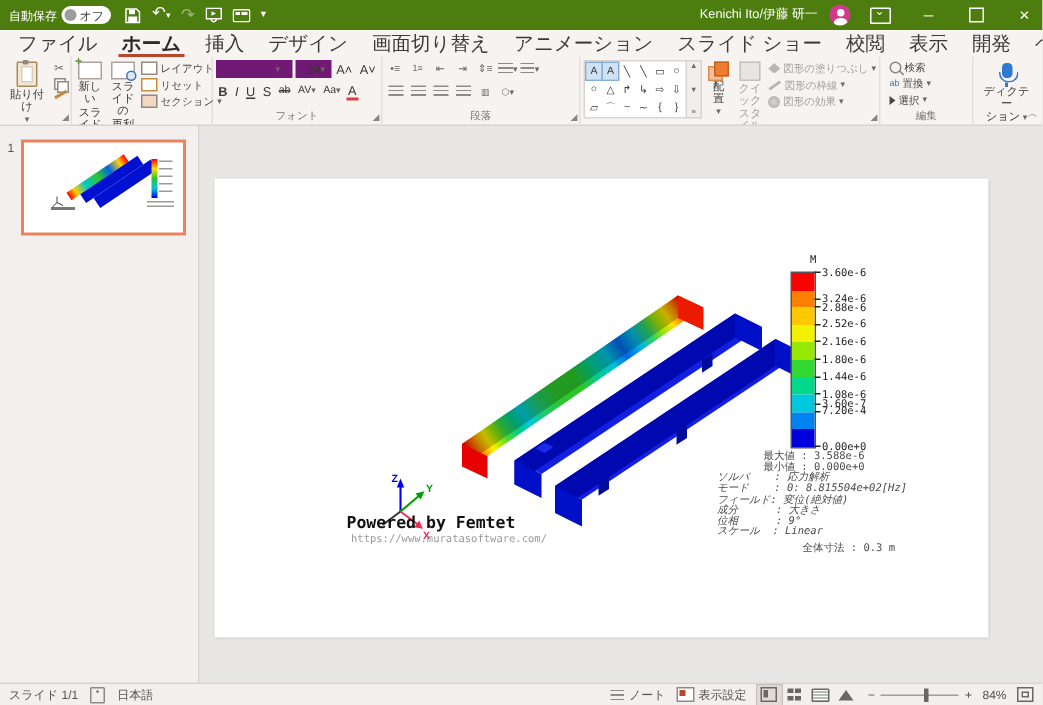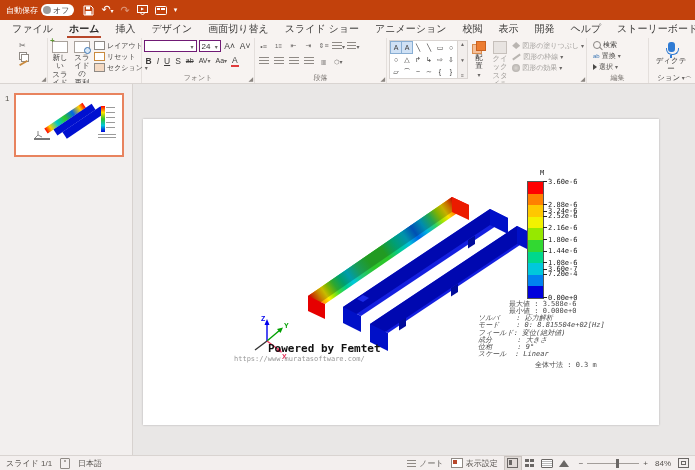--- a/index.html
+++ b/index.html
@@ -3,21 +3,21 @@
 <meta charset="utf-8">
 <style>
   html,body{margin:0;padding:0;}
   body{
     width:695px;height:470px;position:relative;overflow:hidden;
     font-family:"Liberation Sans","DejaVu Sans",sans-serif;
     font-size:9px;color:#333;background:#e9e7e6;
     -webkit-font-smoothing:antialiased;
   }
   
-  .titlebar{position:absolute;left:0;top:0;width:695px;height:20px;background:#c2410c;
+  .titlebar{position:absolute;left:0;top:0;width:695px;height:20px;background:#4d7c0f;
     display:flex;align-items:center;color:#fff;padding:0 0 0 6px;box-sizing:border-box;gap:5px;}
   .autosave{display:flex;align-items:center;gap:3px;font-size:8px;}
   .pill{display:flex;align-items:center;gap:2px;background:#fff;color:#444;border-radius:8px;
     height:12px;padding:0 5px 0 2px;font-size:8px;}
   .pill .dot{width:8px;height:8px;border-radius:50%;background:#9c9c9c;}
   .qat{display:flex;align-items:center;gap:7px;margin-left:4px;}
   .qat .qi{font-size:11px;line-height:12px;color:#fff;cursor:default;}
   .qi.dim{opacity:.45;}
   .qi svg{display:block;}
   .tb-title{position:absolute;left:50%;top:0;transform:translateX(-50%);height:20px;line-height:20px;
@@ -27,21 +27,21 @@
   .avatar{width:14px;height:14px;border-radius:50%;background:#d23a8c;position:relative;overflow:hidden;}
   .avatar::before{content:"";position:absolute;left:4.5px;top:2.5px;width:5px;height:5px;border-radius:50%;background:#fff;}
   .avatar::after{content:"";position:absolute;left:2.5px;top:8.5px;width:9px;height:6px;border-radius:50% 50% 0 0;background:#fff;}
   .winbtn{width:24px;height:20px;display:flex;align-items:center;justify-content:center;font-size:9px;color:#fff;}
   .ribbonopt{width:12px;height:9px;border:1px solid #fff;border-radius:1px;position:relative;}
   .ribbonopt::after{content:"⌄";position:absolute;left:2px;top:-3px;font-size:8px;}
   .maxbox{width:8px;height:8px;border:1px solid #fff;}
   
   .tabrow{position:absolute;left:0;top:20px;width:695px;height:18px;background:#f7f3f1;
     display:flex;align-items:stretch;padding-left:4px;box-sizing:border-box;}
-  .tab{padding:0 8px;display:flex;align-items:center;font-size:10px;color:#3b3a39;white-space:nowrap;position:relative;}
+  .tab{padding:0 8px;display:flex;align-items:center;font-size:13px;color:#3b3a39;white-space:nowrap;position:relative;}
   .tab.active{font-weight:bold;color:#2b2a29;}
   .tab.active::after{content:"";position:absolute;left:6px;right:6px;bottom:0;height:2px;background:#b7472a;}
   .tab-search{display:flex;align-items:center;gap:4px;color:#6a6765;padding:0 10px;font-size:9px;}
   .mag{width:6px;height:6px;border:1px solid #8a8683;border-radius:50%;position:relative;display:inline-block;}
   .mag::after{content:"";position:absolute;left:5px;top:6px;width:4px;height:1px;background:#8a8683;transform:rotate(45deg);}
   
   .ribbon{position:absolute;left:0;top:38px;width:695px;height:46px;background:#f7f3f1;
     border-bottom:1px solid #d9d4d1;display:flex;box-sizing:border-box;overflow:hidden;}
   .rgroup{position:relative;border-right:1px solid #e4dfdc;display:flex;flex-direction:column;box-sizing:border-box;flex:none;}
   .gcontent{flex:1;display:flex;align-items:flex-start;padding:2px 2px 0 2px;gap:2px;}
@@ -54,21 +54,21 @@
   .caret{font-size:6px;color:#6a6765;}
   
   .ic-clip{width:12px;height:15px;background:#f2e7d4;border:1px solid #a98a5c;border-radius:1px;position:relative;}
   .ic-clip::before{content:"";position:absolute;top:-2px;left:3px;width:4px;height:3px;background:#8f8a85;border-radius:1px;}
   .ic-clip::after{content:"";position:absolute;left:2px;top:2px;right:2px;bottom:2px;background:#fff;border:1px solid #d8cebd;}
   .ic-slide{width:14px;height:10px;background:#fff;border:1px solid #a9a29c;position:relative;}
   .ic-slide.new::after{content:"+";position:absolute;left:-3px;top:-5px;color:#5d9732;font-weight:bold;font-size:8px;}
   .ic-slide.reuse::after{content:"";position:absolute;right:-2px;bottom:-2px;width:5px;height:5px;border:1px solid #3a76b5;border-radius:50%;background:#dce9f6;}
   .tinybox{width:9px;height:7px;border:1px solid #8f8a85;background:#fff;display:inline-block;}
   
-  .combo{height:12px;background:#fff;border:1px solid #701a75;display:flex;align-items:center;
+  .combo{height:12px;background:#fff;border:6px solid #701a75;display:flex;align-items:center;
     justify-content:space-between;font-size:8px;color:#333;padding:0 2px;box-sizing:border-box;}
   .fontrow{display:flex;align-items:center;gap:2px;}
   .fbtn{font-size:8.5px;color:#3b3a39;padding:0 1.5px;line-height:12px;}
   .lines-ic{width:10px;height:8px;background:repeating-linear-gradient(#8f8a85 0 1px,transparent 1px 3px);}
   .lines-ic.c{background:repeating-linear-gradient(#8f8a85 0 1px,transparent 1px 3px);width:9px;}
   .pgbtn{width:13px;height:12px;display:flex;align-items:center;justify-content:center;}
   
   .gallery{display:grid;grid-template-columns:repeat(6,10px);grid-auto-rows:11px;gap:1px;
     background:#fff;border:1px solid #d9d4d1;padding:1px;}
   .shape-cell{display:flex;align-items:center;justify-content:center;font-size:7px;color:#3b3a39;}
@@ -104,21 +104,21 @@
   .legend-bands .band{flex:1;}
   .legend-label{position:absolute;left:16px;width:70px;font-size:7px;color:#222;white-space:nowrap;}
   .legend-label::before{content:"";display:inline-block;width:4px;height:1px;background:#222;vertical-align:middle;margin-right:1px;}
   .stats{position:absolute;left:366px;top:182px;font-family:"DejaVu Sans Mono","Liberation Mono",monospace;
     font-size:7px;line-height:7px;color:#4a4a4a;white-space:pre;}
   .info{position:absolute;left:335px;top:196px;font-family:"DejaVu Sans Mono","Liberation Mono",monospace;
     font-size:7px;line-height:7.3px;color:#4a4a4a;white-space:pre;font-style:italic;}
   .dims{position:absolute;left:392px;top:241px;font-family:"DejaVu Sans Mono","Liberation Mono",monospace;
     font-size:7px;color:#4a4a4a;}
   .watermark{position:absolute;left:88px;top:223px;font-family:"DejaVu Sans Mono","Liberation Mono",monospace;
-    font-size:11px;font-weight:bold;color:#111;letter-spacing:0px;margin-left:37px;}
+    font-size:11px;font-weight:bold;color:#111;letter-spacing:0px;}
   .url{position:absolute;left:91px;top:236px;font-family:"DejaVu Sans Mono","Liberation Mono",monospace;
     font-size:7px;color:#999;}
   
   .statusbar{position:absolute;left:0;top:455px;width:695px;height:15px;background:#f3efee;border-top:1px solid #d9d4d1;
     display:flex;align-items:center;font-size:8px;color:#57534f;box-sizing:border-box;padding:0 6px;gap:8px;}
   .sb-right{margin-left:auto;display:flex;align-items:center;gap:7px;}
   .acc-ic{width:8px;height:9px;border:1px solid #8f8a85;border-radius:1px;position:relative;}
   .acc-ic::after{content:"";position:absolute;left:2.5px;top:1.5px;width:2px;height:2px;border-radius:50%;background:#8f8a85;}
   .notes-ic{width:9px;height:7px;background:repeating-linear-gradient(#8f8a85 0 1px,transparent 1px 3px);}
   .disp-ic{width:10px;height:8px;border:1px solid #8f8a85;position:relative;background:#fff;}
@@ -171,48 +171,65 @@
       </span>
     <span class="qi">
         <svg width="12" height="9" viewBox="0 0 12 9">
           <rect x="0.5" y="0.5" width="11" height="8" rx="1" fill="none" stroke="#fff"></rect>
           <rect x="2" y="2" width="3" height="2" fill="#fff"></rect>
           <rect x="6" y="2" width="4" height="2" fill="#fff"></rect>
         </svg>
       </span>
     <span class="qi" style="font-size:7px;">▾</span>
   </div>
+  <div class="tb-right">
+    <span class="tb-user">Kenichi Ito/伊藤 研一</span>
+    <span class="avatar"></span>
+    <span class="winbtn">
+        <span class="ribbonopt"></span>
+      </span>
+    <span class="winbtn">─</span>
+    <span class="winbtn">
+        <span class="maxbox"></span>
+      </span>
+    <span class="winbtn">✕</span>
+  </div>
 </div>
 
 <div class="tabrow">
   <div id="tab-list" style="display:flex;">
       <div class="tab">ファイル</div>
       <div class="tab active">ホーム</div>
       <div class="tab">挿入</div>
       <div class="tab">デザイン</div>
       <div class="tab">画面切り替え</div>
+      <div class="tab">アニメーション</div>
       <div class="tab">スライド ショー</div>
-      <div class="tab">アニメーション</div>
       <div class="tab">校閲</div>
       <div class="tab">表示</div>
       <div class="tab">開発</div>
       <div class="tab">ヘルプ</div>
       <div class="tab">ストーリーボード</div>
     </div>
   <div class="tab-search">
     <span class="mag"></span>
     <span>検索</span>
   </div>
 
 </div>
 
 <div class="ribbon">
 
   <div class="rgroup" style="width:48px;">
     <div class="gcontent" style="justify-content:center;">
+      <div class="bigbtn">
+        <span class="ic-clip"></span>
+        <span>貼り付け</span>
+        <span class="caret">▾</span>
+      </div>
       <div class="smallcol">
         <span style="font-size:8px;color:#6a6765;">✂</span>
         <span style="position:relative;width:8px;height:8px;">
             <span style="position:absolute;left:0;top:0;width:6px;height:6px;border:1px solid #8f8a85;background:#fff;"></span>
             <span style="position:absolute;left:2px;top:2px;width:6px;height:6px;border:1px solid #8f8a85;background:#fff;"></span>
           </span>
         <span class="ic-pen" style="background:#c98a3e;transform:rotate(-30deg);"></span>
       </div>
     </div>
 
@@ -557,21 +574,21 @@
           <div class="band" style="background: rgb(242, 242, 0);"></div>
           <div class="band" style="background: rgb(150, 232, 0);"></div>
           <div class="band" style="background: rgb(50, 216, 50);"></div>
           <div class="band" style="background: rgb(0, 216, 140);"></div>
           <div class="band" style="background: rgb(0, 200, 220);"></div>
           <div class="band" style="background: rgb(0, 130, 240);"></div>
           <div class="band" style="background: rgb(0, 0, 220);"></div>
         </div>
       <div id="legend-labels">
           <div class="legend-label" style="top: 6.5px;">3.60e-6</div>
-          <div class="legend-label" style="top: 36px;">3.24e-6</div>
+          <div class="legend-label" style="top: 24px;">3.24e-6</div>
           <div class="legend-label" style="top: 29.7px;">2.88e-6</div>
           <div class="legend-label" style="top: 41.3px;">2.52e-6</div>
           <div class="legend-label" style="top: 52.9px;">2.16e-6</div>
           <div class="legend-label" style="top: 64.5px;">1.80e-6</div>
           <div class="legend-label" style="top: 76.1px;">1.44e-6</div>
           <div class="legend-label" style="top: 87.7px;">1.08e-6</div>
           <div class="legend-label" style="top: 99.3px;">7.20e-4</div>
           <div class="legend-label" style="top: 94px;">3.60e-7</div>
           <div class="legend-label" style="top: 122.5px;">0.00e+0</div>
         </div>

